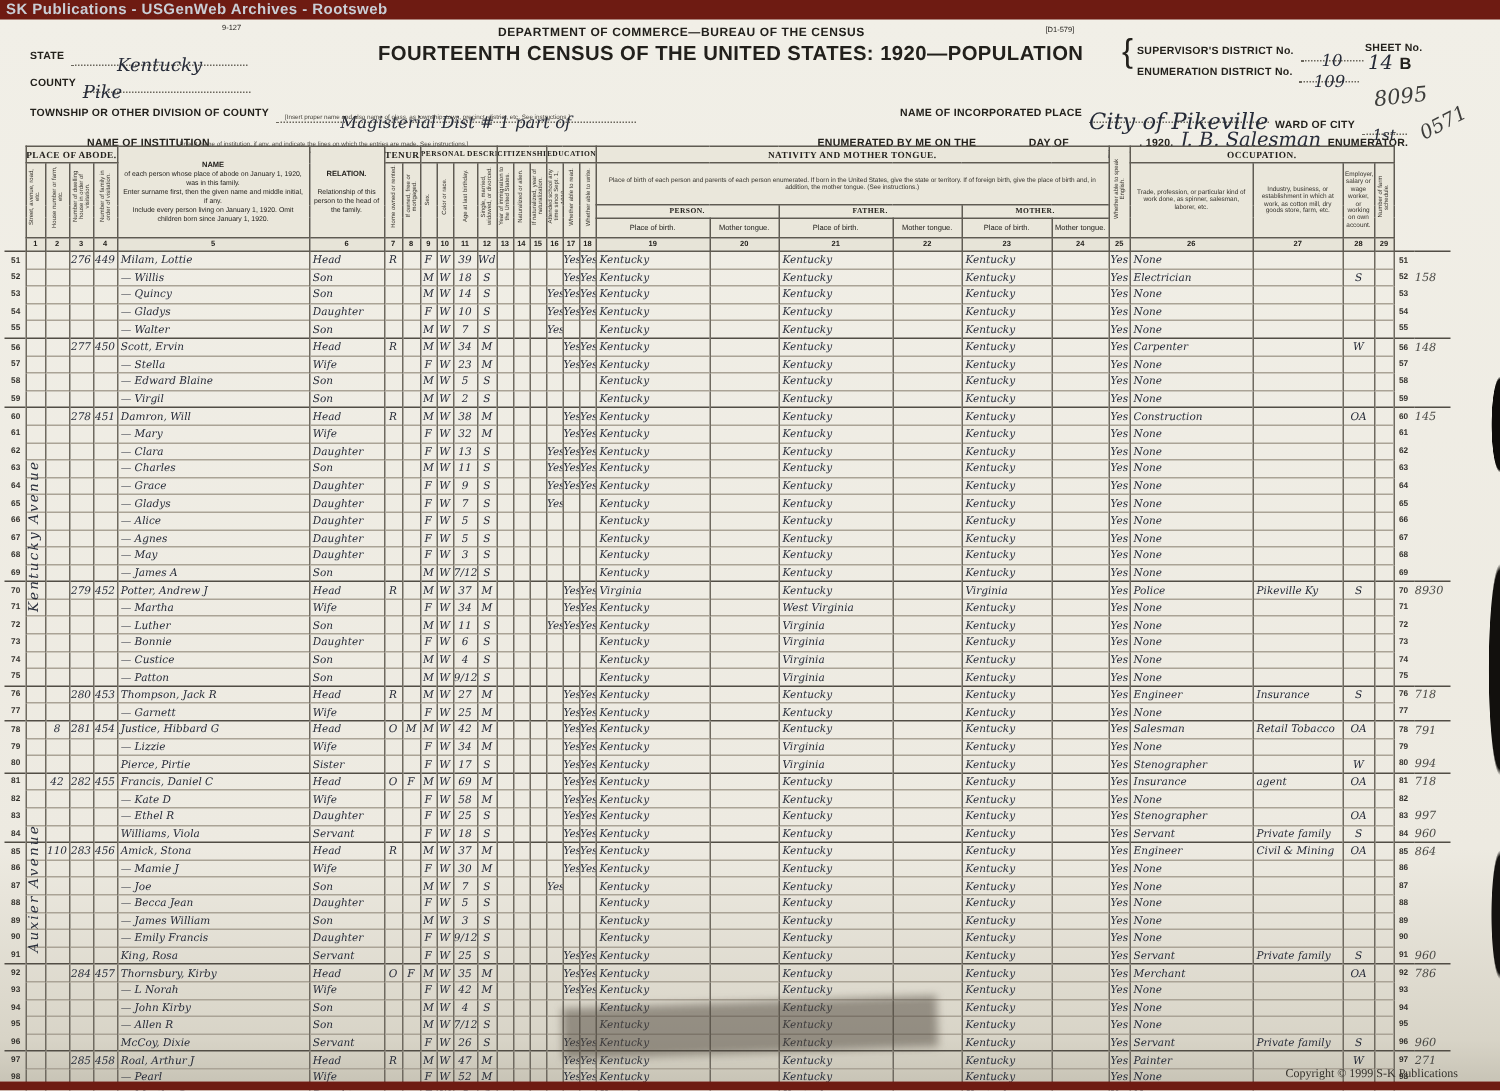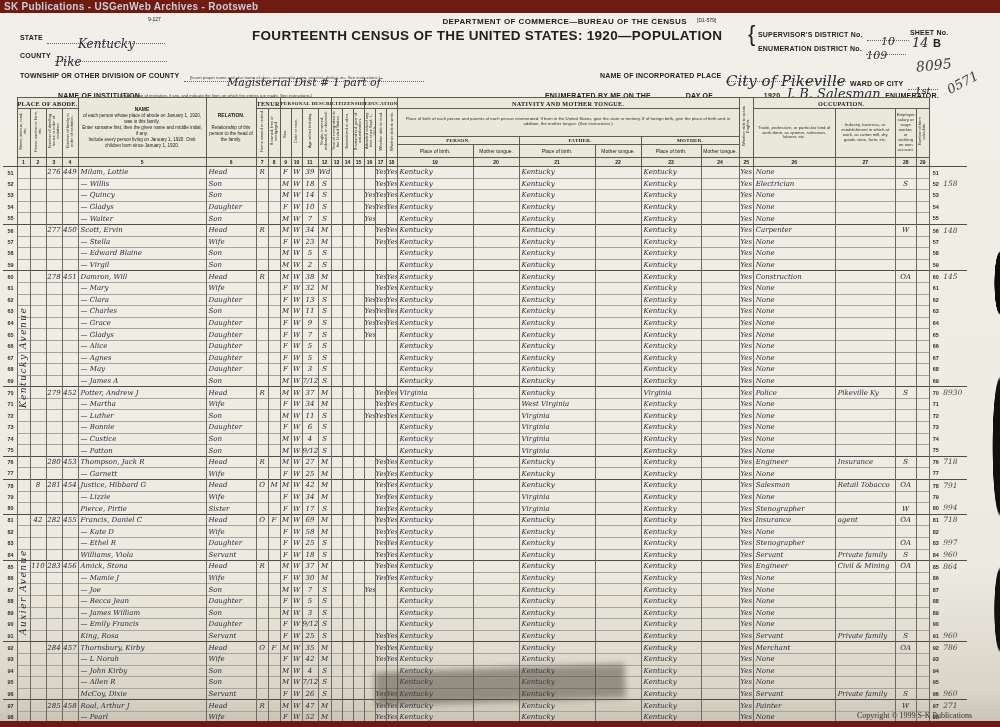--- a/index.html
+++ b/index.html
@@ -64,21 +64,21 @@
 <body>
 
 <div class="topbar">
   <span>SK Publications - USGenWeb Archives - Rootsweb</span>
 </div>
 
 <div class="paper">
 
   <div class="hdr">
     <span class="abs" style="top:3px;left:148px;font-size:5px">9-127</span>
-    <span class="abs dept" style="top:4px;left:342px;width:345px;text-align:right">DEPARTMENT OF COMMERCE—BUREAU OF THE CENSUS</span>
+    <span class="abs dept" style="top:4px;left:332px;width:345px;text-align:left">DEPARTMENT OF COMMERCE—BUREAU OF THE CENSUS</span>
     <span class="abs" style="top:4px;left:697px;font-size:5px">[D1-579]</span>
     <span class="abs title" style="top:15px;left:252px;width:380px;text-align:center">FOURTEENTH CENSUS OF THE UNITED STATES: 1920—POPULATION</span>
 
     <span class="abs" style="top:13px;left:20px">
       <span class="lbl">STATE</span>
       <span class="dotl" style="width:118px;text-align:center"><span class="hand" style="font-size:12px">Kentucky</span></span>
     </span>
     <span class="abs" style="top:31px;left:20px">
       <span class="lbl">COUNTY</span>
       <span class="dotl" style="width:112px;"><span class="hand" style="font-size:12px">Pike</span></span>
@@ -115,21 +115,21 @@
       <span class="lbl">ENUMERATOR.</span>
     </span>
 
     <span class="abs brace" style="top:8px;left:748px">{</span>
     <span class="abs" style="top:10px;left:758px">
       <span class="lbl">SUPERVISOR'S DISTRICT No.</span>
       <span class="dotl" style="width:42px;text-align:center"><span class="hand" style="font-size:11px">10</span></span>
     </span>
     <span class="abs" style="top:24px;left:758px">
       <span class="lbl">ENUMERATION DISTRICT No.</span>
-      <span class="dotl" style="width:40px;text-align:left"><span class="hand" style="font-size:11px">109</span></span>
+      <span class="dotl" style="width:40px;text-align:center"><span class="hand" style="font-size:11px">109</span></span>
     </span>
     <span class="abs" style="top:8px;left:910px">
       <span class="lbl">SHEET No.</span>
     </span>
     <span class="abs" style="top:20px;left:912px">
       <span class="hand" style="font-size:13px">14</span>
       <span style="font-weight:bold;font-size:11px">B</span>
     </span>
     <span class="abs pencil-hand" style="top:44px;left:916px;font-size:14px;transform:rotate(-6deg)">8095</span>
     <span class="abs pencil-hand" style="top:62px;left:946px;font-size:13px;transform:rotate(-28deg)">0571</span>

